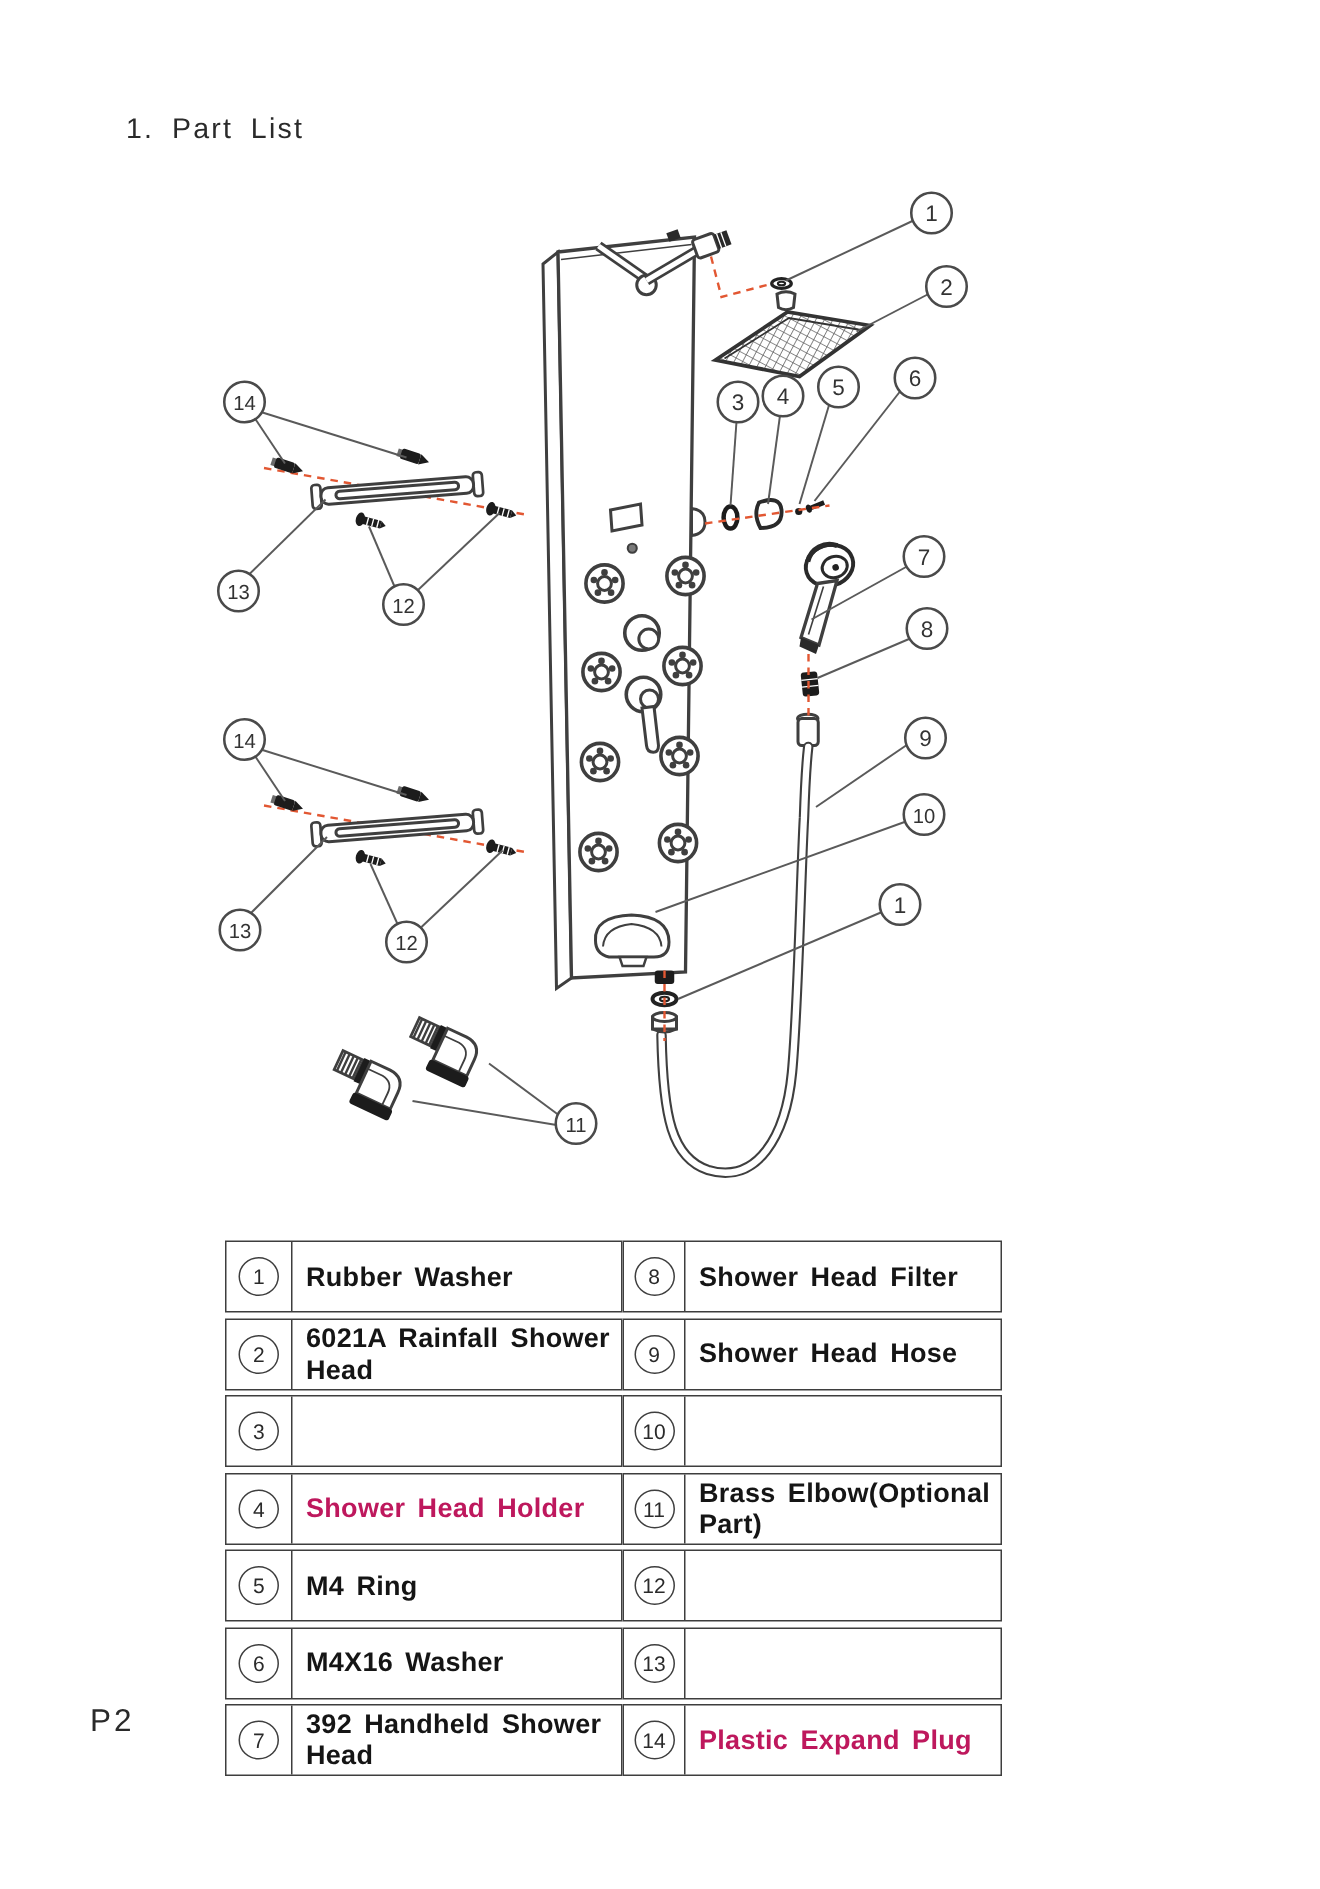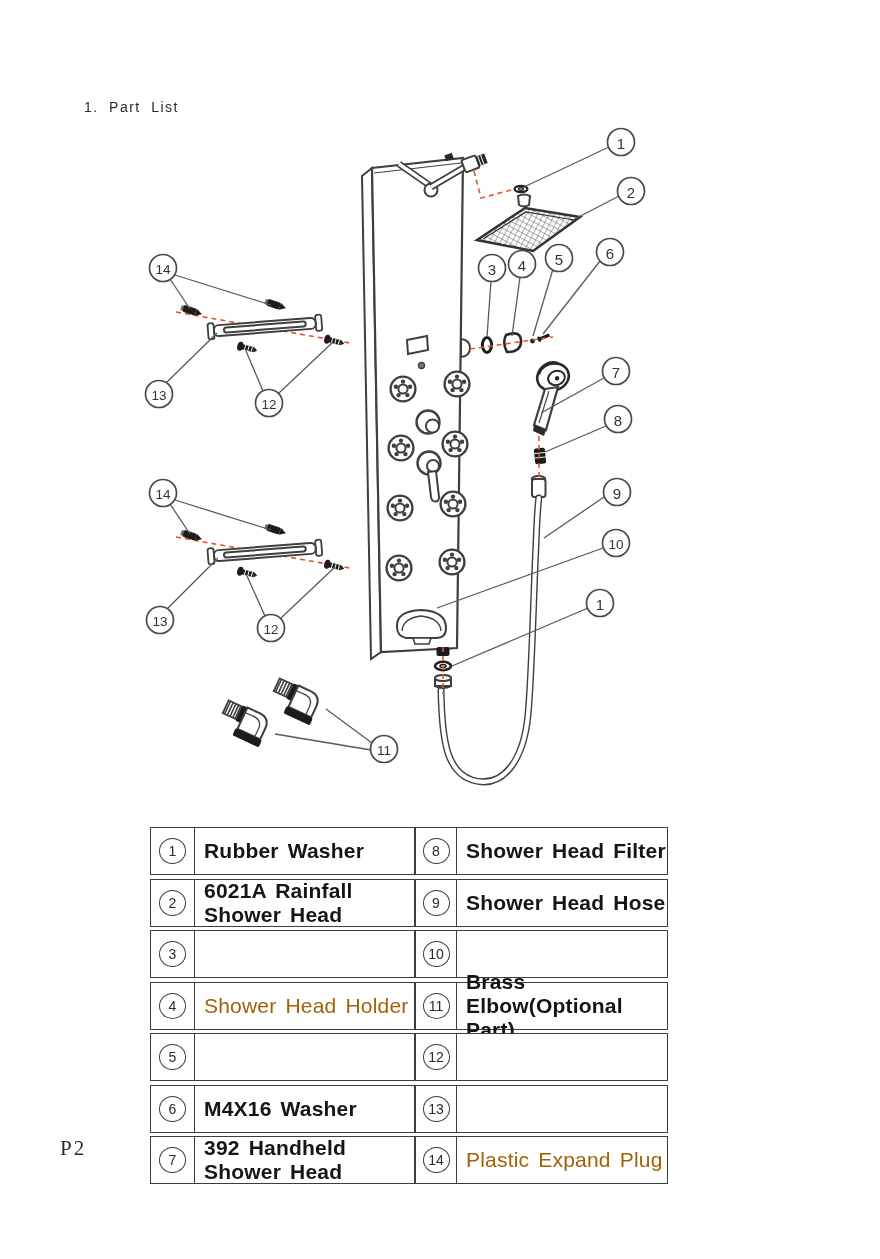--- a/index.html
+++ b/index.html
@@ -1,27 +1,27 @@
 <!DOCTYPE html>
 <html><head>
 <meta charset="utf-8">
 <style>
   html,body{margin:0;padding:0;background:#ffffff;}
   .page{
     position:relative;width:880px;height:1259px;background:#ffffff;overflow:hidden;
     font-family:"Liberation Sans",sans-serif;color:#1c1c1c;
   }
   .title{
-    position:absolute;left:84px;top:99px;margin:0;
-    font-size:14px;font-weight:400;letter-spacing:1.5px;word-spacing:5px;color:#2a2a2a;
+    position:absolute;left:84px;top:76px;margin:0;
+    font-size:19px;font-weight:400;letter-spacing:1.5px;word-spacing:5px;color:#2a2a2a;
   }
   svg.diagram{position:absolute;left:0;top:0;}
   .pageno{
     position:absolute;left:60px;top:1136px;
-    font-size:21px;letter-spacing:2px;color:#2a2a2a;font-family:Liberation Serif, serif;
+    font-size:21px;letter-spacing:2px;color:#2a2a2a;
   }
   .parts-table{
     position:absolute;left:150px;top:827px;width:520px;
     display:flex;flex-direction:row;
   }
   .half{display:flex;flex-direction:column;}
   .half.left{width:265px;}
   .half.right{width:253px;}
   .prow{
     display:flex;align-items:stretch;height:48px;margin-bottom:3.5px;
@@ -32,23 +32,23 @@
     display:flex;align-items:center;justify-content:center;
   }
   .half.right .numcell{width:40px;min-width:40px;}
   .badge{
     display:inline-flex;align-items:center;justify-content:center;
     width:27px;height:26px;border:1.6px solid #3e3e3e;border-radius:50%;
     font-size:14px;color:#2a2a2a;box-sizing:border-box;
   }
   .namecell{
     flex:1;display:flex;align-items:center;padding-left:9px;
-    font-size:21px;font-weight:700;color:#151515;word-spacing:3px;letter-spacing:0.2px;
-  }
-  .namecell.muted{font-weight:400;color:#a16207;}
+    font-size:18px;font-weight:700;color:#151515;word-spacing:3px;letter-spacing:0.2px;
+  }
+  .namecell.muted{font-weight:700;color:#be185d;}
 </style>
 </head>
 <body>
 
 <div class="page">
 
   <svg class="diagram" width="880" height="1259" viewBox="0 0 880 1259">
     <defs>
       <pattern id="mesh" width="5" height="5" patternUnits="userSpaceOnUse" patternTransform="rotate(28)">
         <path d="M0,0 L0,5 M0,0 L5,0" stroke="#606060" stroke-width="1" fill="none"></path>
@@ -304,20 +304,21 @@
         <div class="prow">
           <div class="numcell">
             <span class="badge">4</span>
           </div>
           <div class="namecell muted">Shower Head Holder</div>
         </div>
         <div class="prow">
           <div class="numcell">
             <span class="badge">5</span>
           </div>
+          <div class="namecell">M4 Ring</div>
         </div>
         <div class="prow">
           <div class="numcell">
             <span class="badge">6</span>
           </div>
           <div class="namecell">M4X16 Washer</div>
         </div>
         <div class="prow">
           <div class="numcell">
             <span class="badge">7</span>

